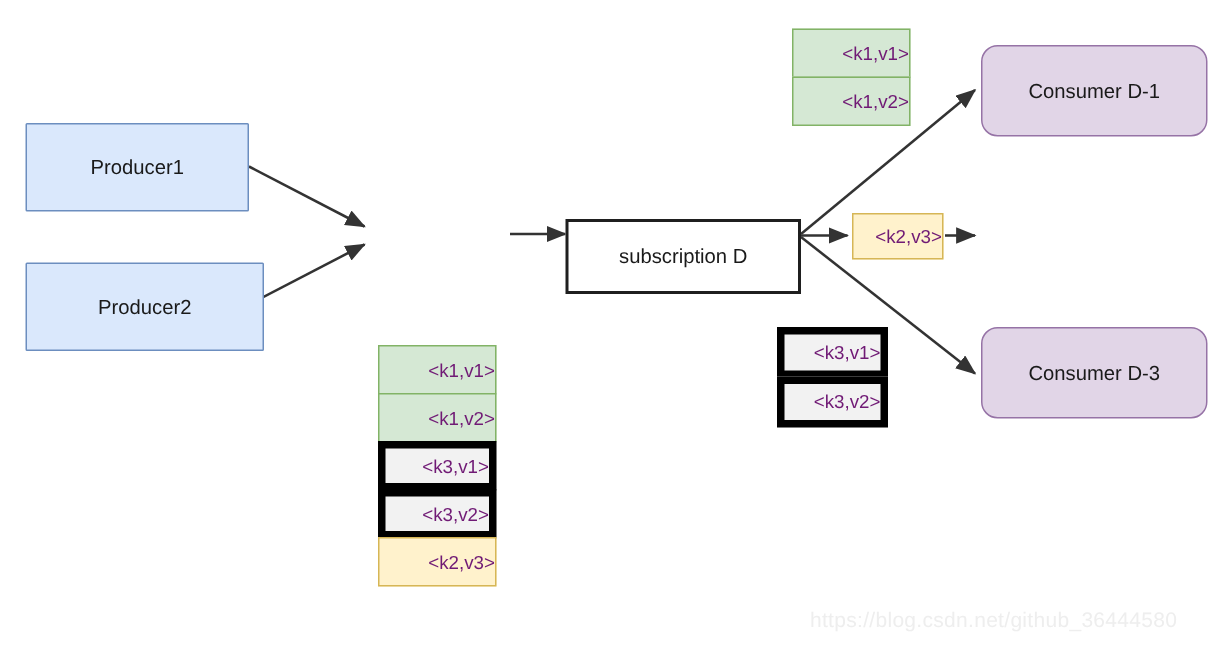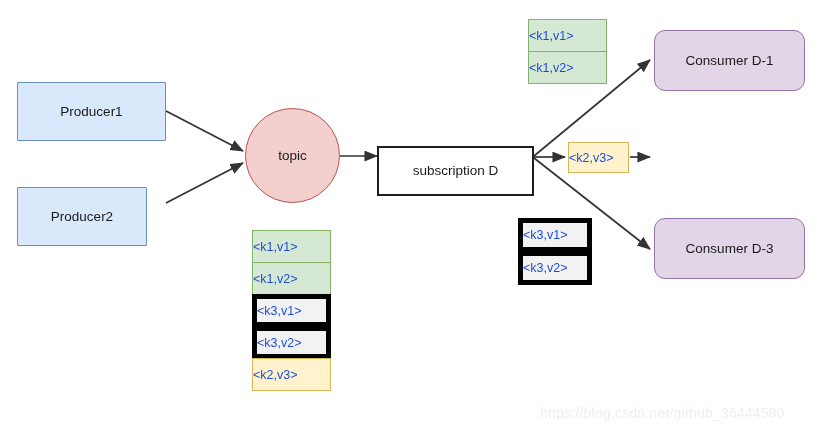--- a/index.html
+++ b/index.html
@@ -56,23 +56,23 @@
     border: 1px solid #9673a6;
     background: #e1d5e7;
     border-radius: 11px;
     font-size: 13.5px;
   }
   .msg {
     position: absolute;
     box-sizing: border-box;
     display: flex;
     align-items: center;
-    justify-content: flex-start;
+    justify-content: flex-end;
     font-size: 12.5px;
-    color: #1d4ed8;
+    color: #701a75;
   }
   .msg-green {
     background: #d5e8d4;
     border: 1px solid #82b366;
   }
   .msg-grey {
     background: #f2f2f2;
     border: 5px solid #000000;
   }
   .msg-yellow {
@@ -117,27 +117,24 @@
       <path d="M534,157 L565,157"></path>
       <path d="M630,157 L650,157"></path>
       <path d="M534,158 L650,249"></path>
     </g>
   </svg>
 
   <div class="node producer" style="left:17px; top:82px; width:149px; height:59px;">
     <span>Producer1</span>
   </div>
 
-  <div class="node producer" style="left:17px; top:175px; width:130px; height:59px;margin-top:12px;">
+  <div class="node producer" style="left:17px; top:175px; width:159px; height:59px;">
     <span>Producer2</span>
   </div>
 
-  <div class="node topic" style="left:245px; top:108px; width:95px; height:95px;">
-    <span>topic</span>
-  </div>
 
   <div class="node subscription" style="left:377px; top:131px; width:157px; height:50px;margin-top:15px;">
     <span>subscription D</span>
   </div>
 
   <div class="node consumer" style="left:654px; top:30px; width:151px; height:61px;">
     <span>Consumer D-1</span>
   </div>
 
 

